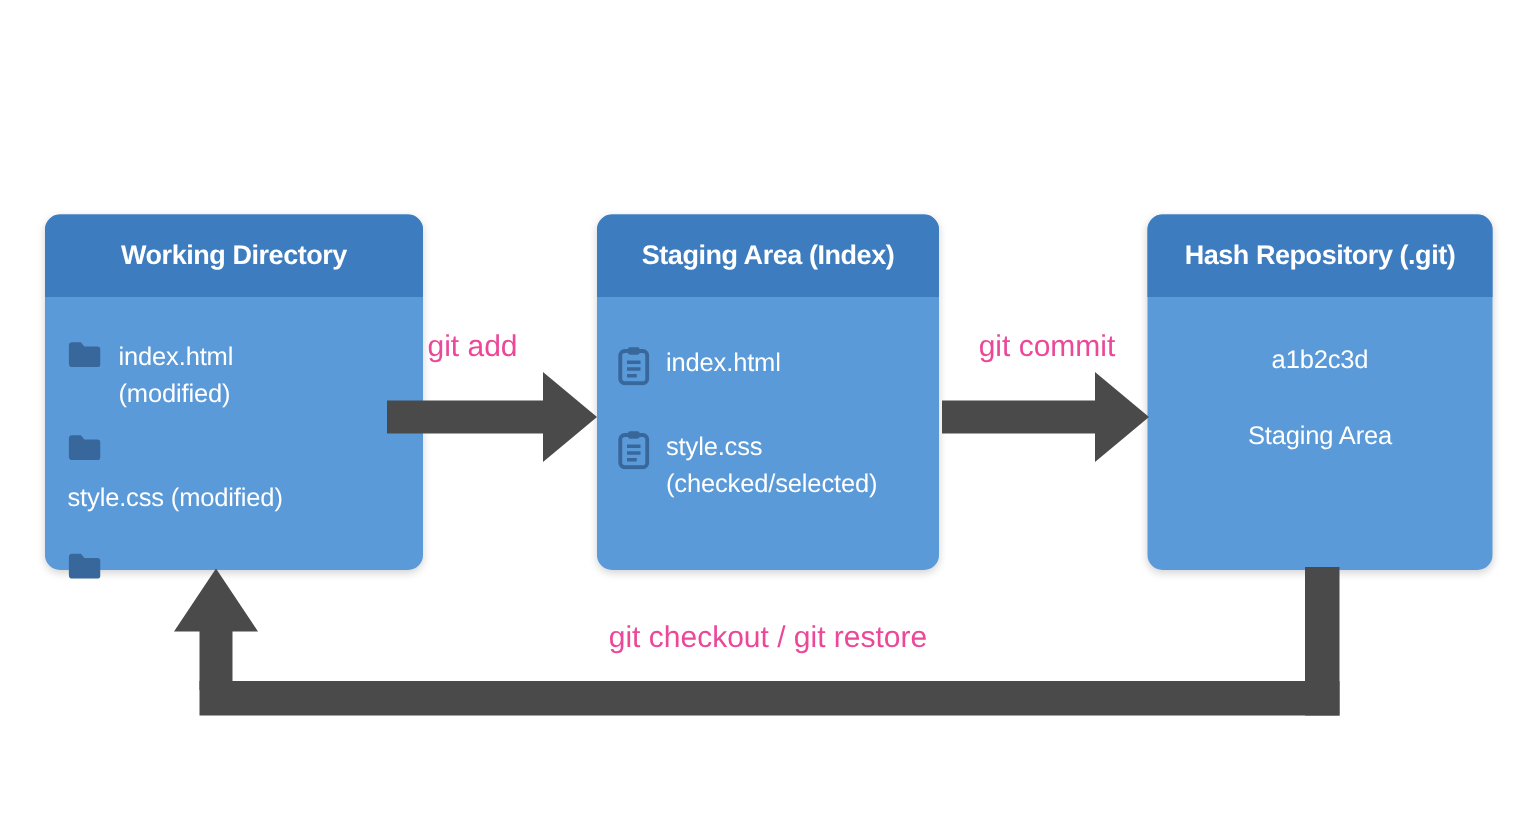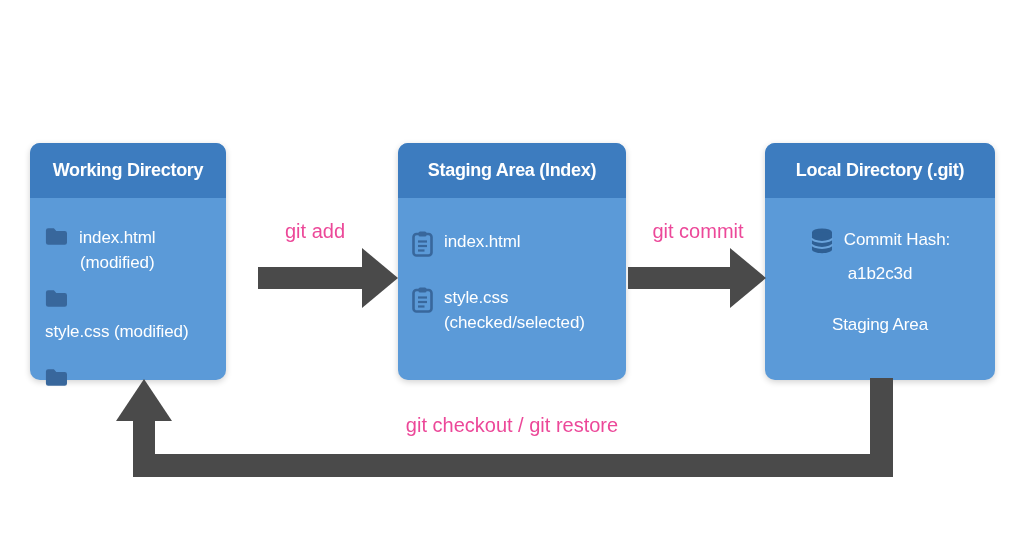--- a/index.html
+++ b/index.html
@@ -5,21 +5,21 @@
   html,body{margin:0;padding:0;background:#fff;}
   .canvas{
     position:relative;width:1024px;height:559px;background:#ffffff;
     font-family:"Liberation Sans","DejaVu Sans",sans-serif;overflow:hidden;
   }
   
   .box{
     position:absolute;top:143px;height:237px;border-radius:10px;
     background:#5b9ad8;box-shadow:0 2px 6px rgba(0,0,0,0.18);
   }
-  .box1{left:30px;width:196px;text-align:center;}
+  .box1{left:30px;width:252px;}
   .box2{left:398px;width:228px;}
   .box3{left:765px;width:230px;}
   .box-header{
     height:55px;background:#3d7cbf;border-radius:10px 10px 0 0;
     display:flex;align-items:center;justify-content:center;
     color:#ffffff;font-weight:bold;font-size:18px;letter-spacing:-0.3px;
     white-space:nowrap;
   }
   .box-body{position:relative;color:#ffffff;font-size:17px;letter-spacing:-0.1px;line-height:25px;}
   .row{display:flex;align-items:flex-start;}
@@ -147,34 +147,23 @@
         <span class="txt">
           <span class="line">style.css</span>
           <span class="line">(checked/selected)</span>
         </span>
       </div>
     </div>
   </section>
 
   <section class="box box3">
     <header class="box-header">
-      <span>Local Directory (.git)</span>
+      <span>Hash Repository (.git)</span>
     </header>
     <div class="box-body">
-      <div class="commit-row">
-        <span class="icon">
-          <svg width="24" height="26" viewBox="0 0 24 26">
-            <ellipse cx="12" cy="4.2" rx="10" ry="3.7" fill="#2e5f94"></ellipse>
-            <path d="M2 4.2 v17.4 c0 2 4.5 3.7 10 3.7 s10 -1.7 10 -3.7 V4.2" fill="#2e5f94"></path>
-            <path d="M2 10.2 c0 2 4.5 3.7 10 3.7 s10 -1.7 10 -3.7" fill="none" stroke="#6aa4dc" stroke-width="2"></path>
-            <path d="M2 16.2 c0 2 4.5 3.7 10 3.7 s10 -1.7 10 -3.7" fill="none" stroke="#6aa4dc" stroke-width="2"></path>
-          </svg>
-        </span>
-        <span class="line-block">Commit Hash:</span>
-      </div>
       <span class="line-block">a1b2c3d</span>
       <div class="snapshot">
         <span class="line-block">Staging Area</span>
       </div>
     </div>
   </section>
 
   <div class="arrow-label label-add">git add</div>
   <div class="bar shaft1"></div>
   <div class="head-right1"></div>

